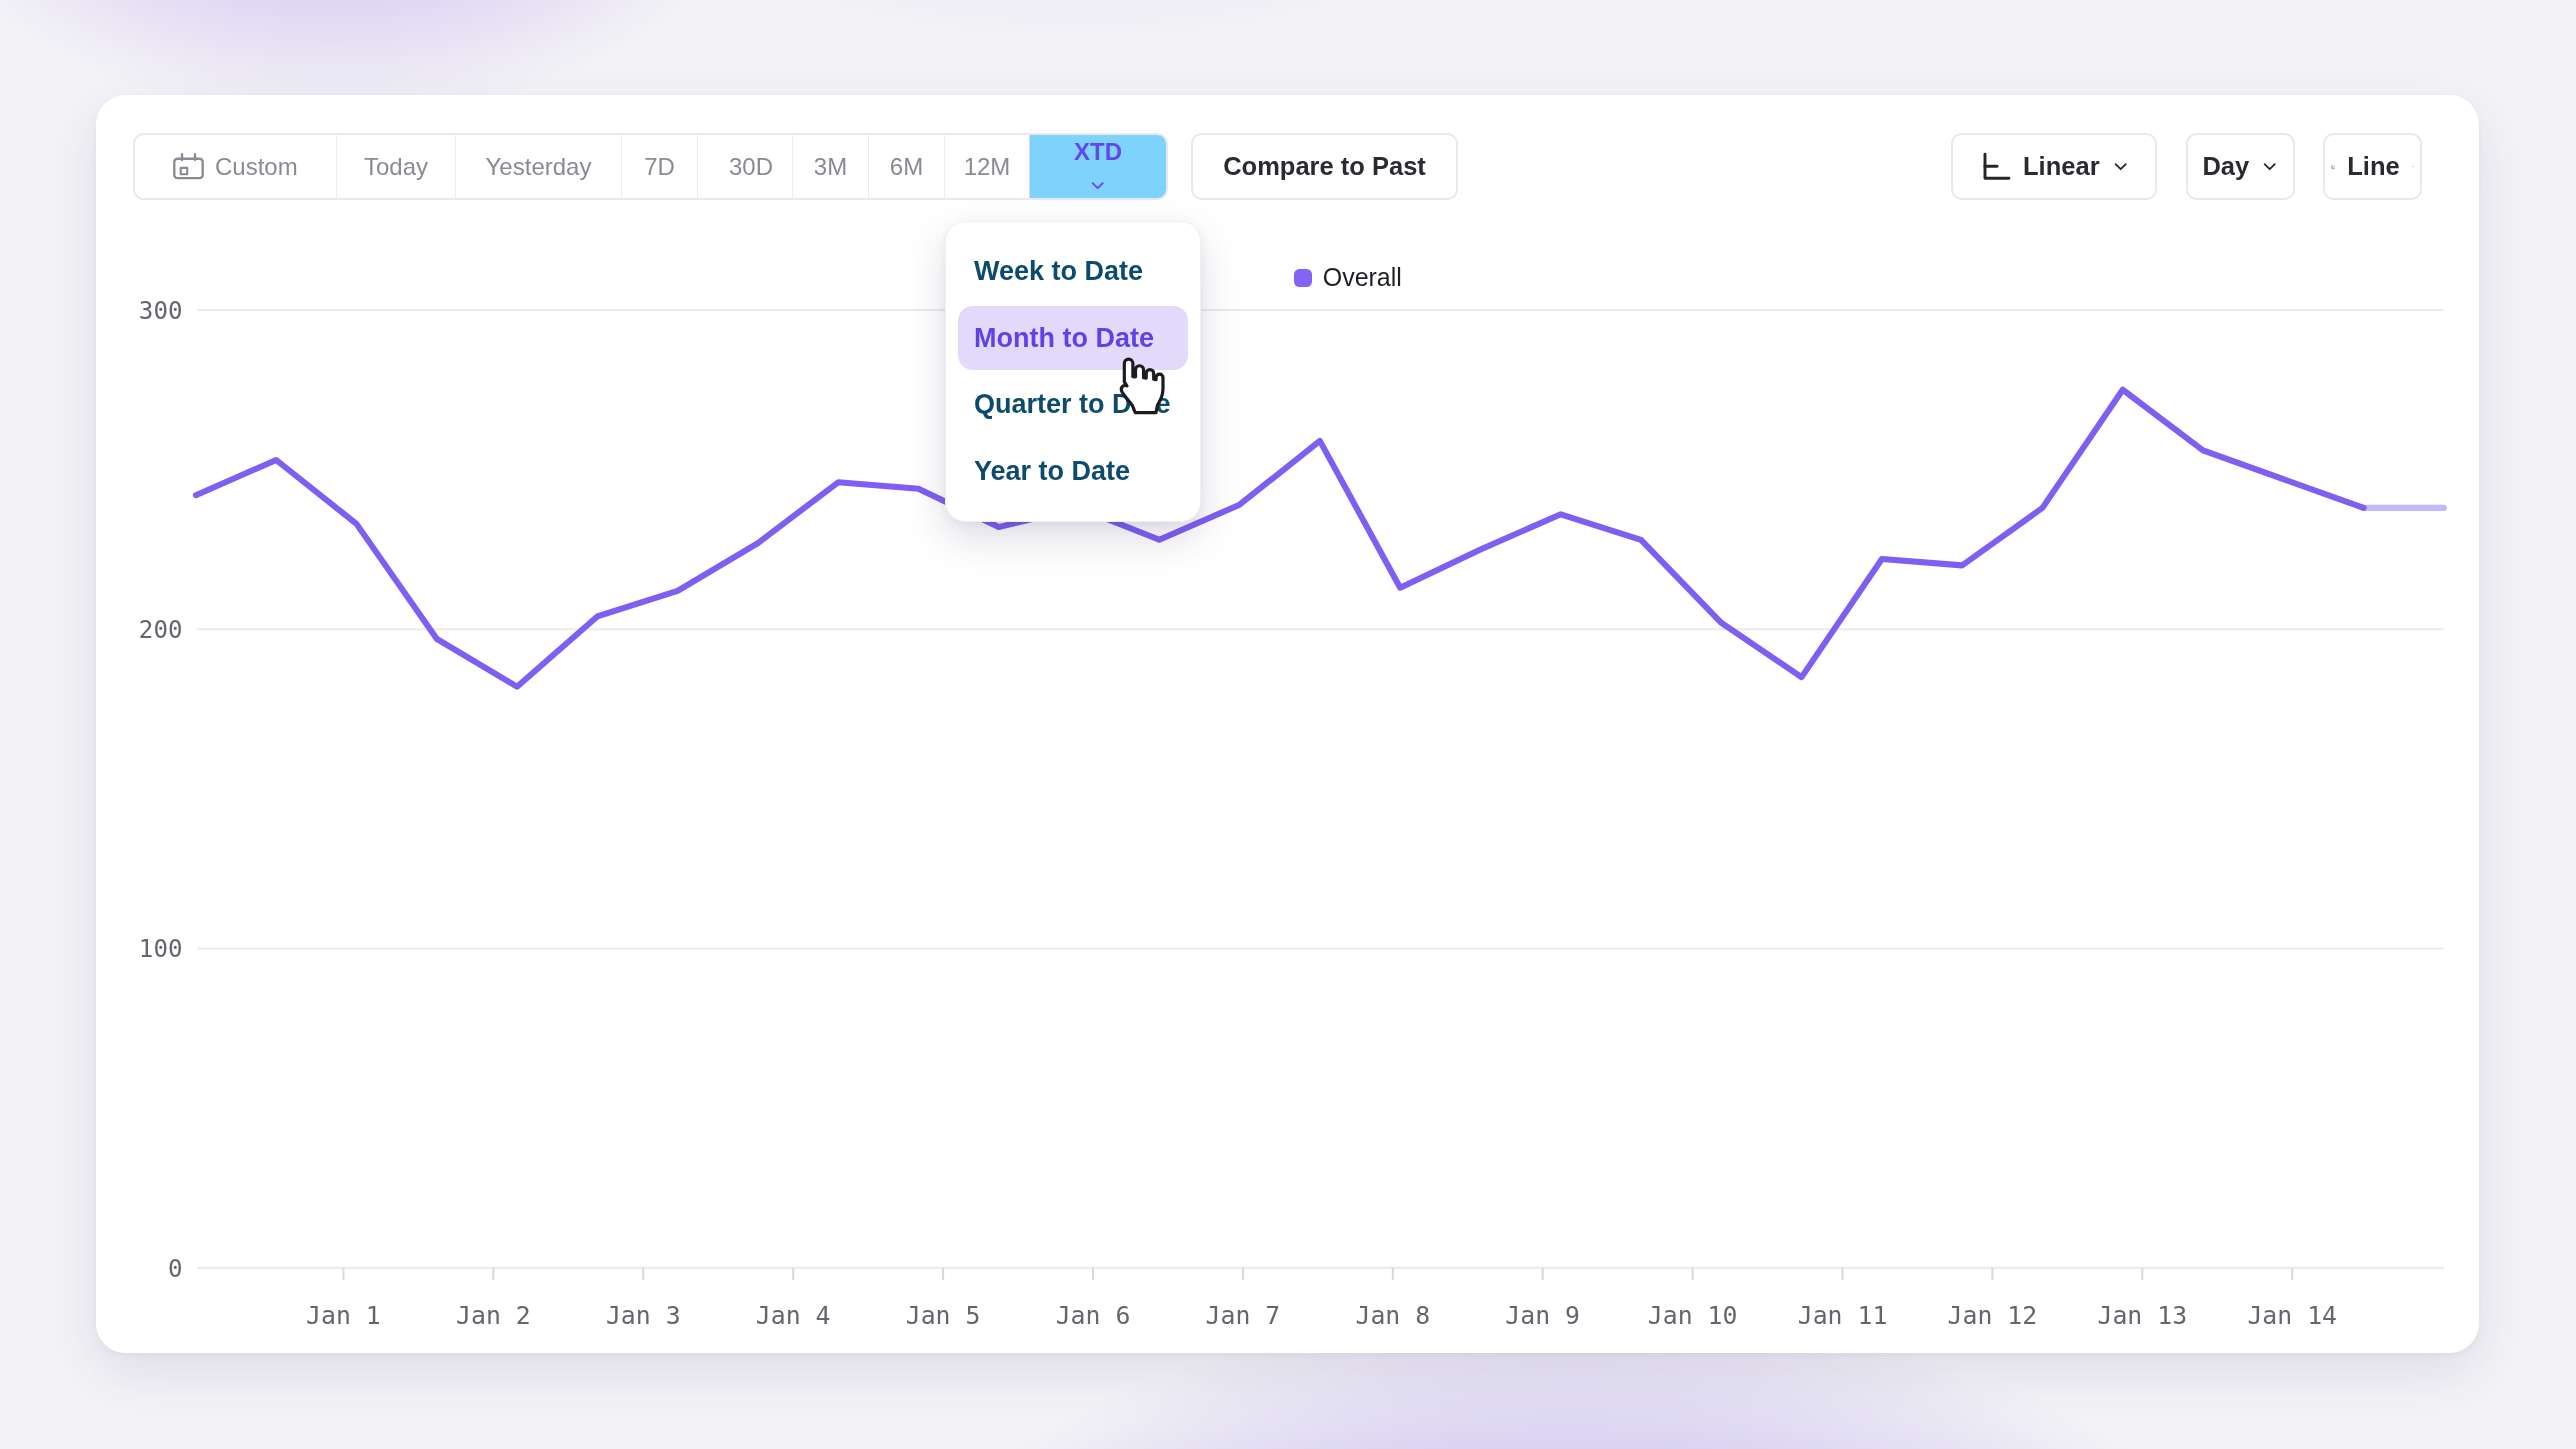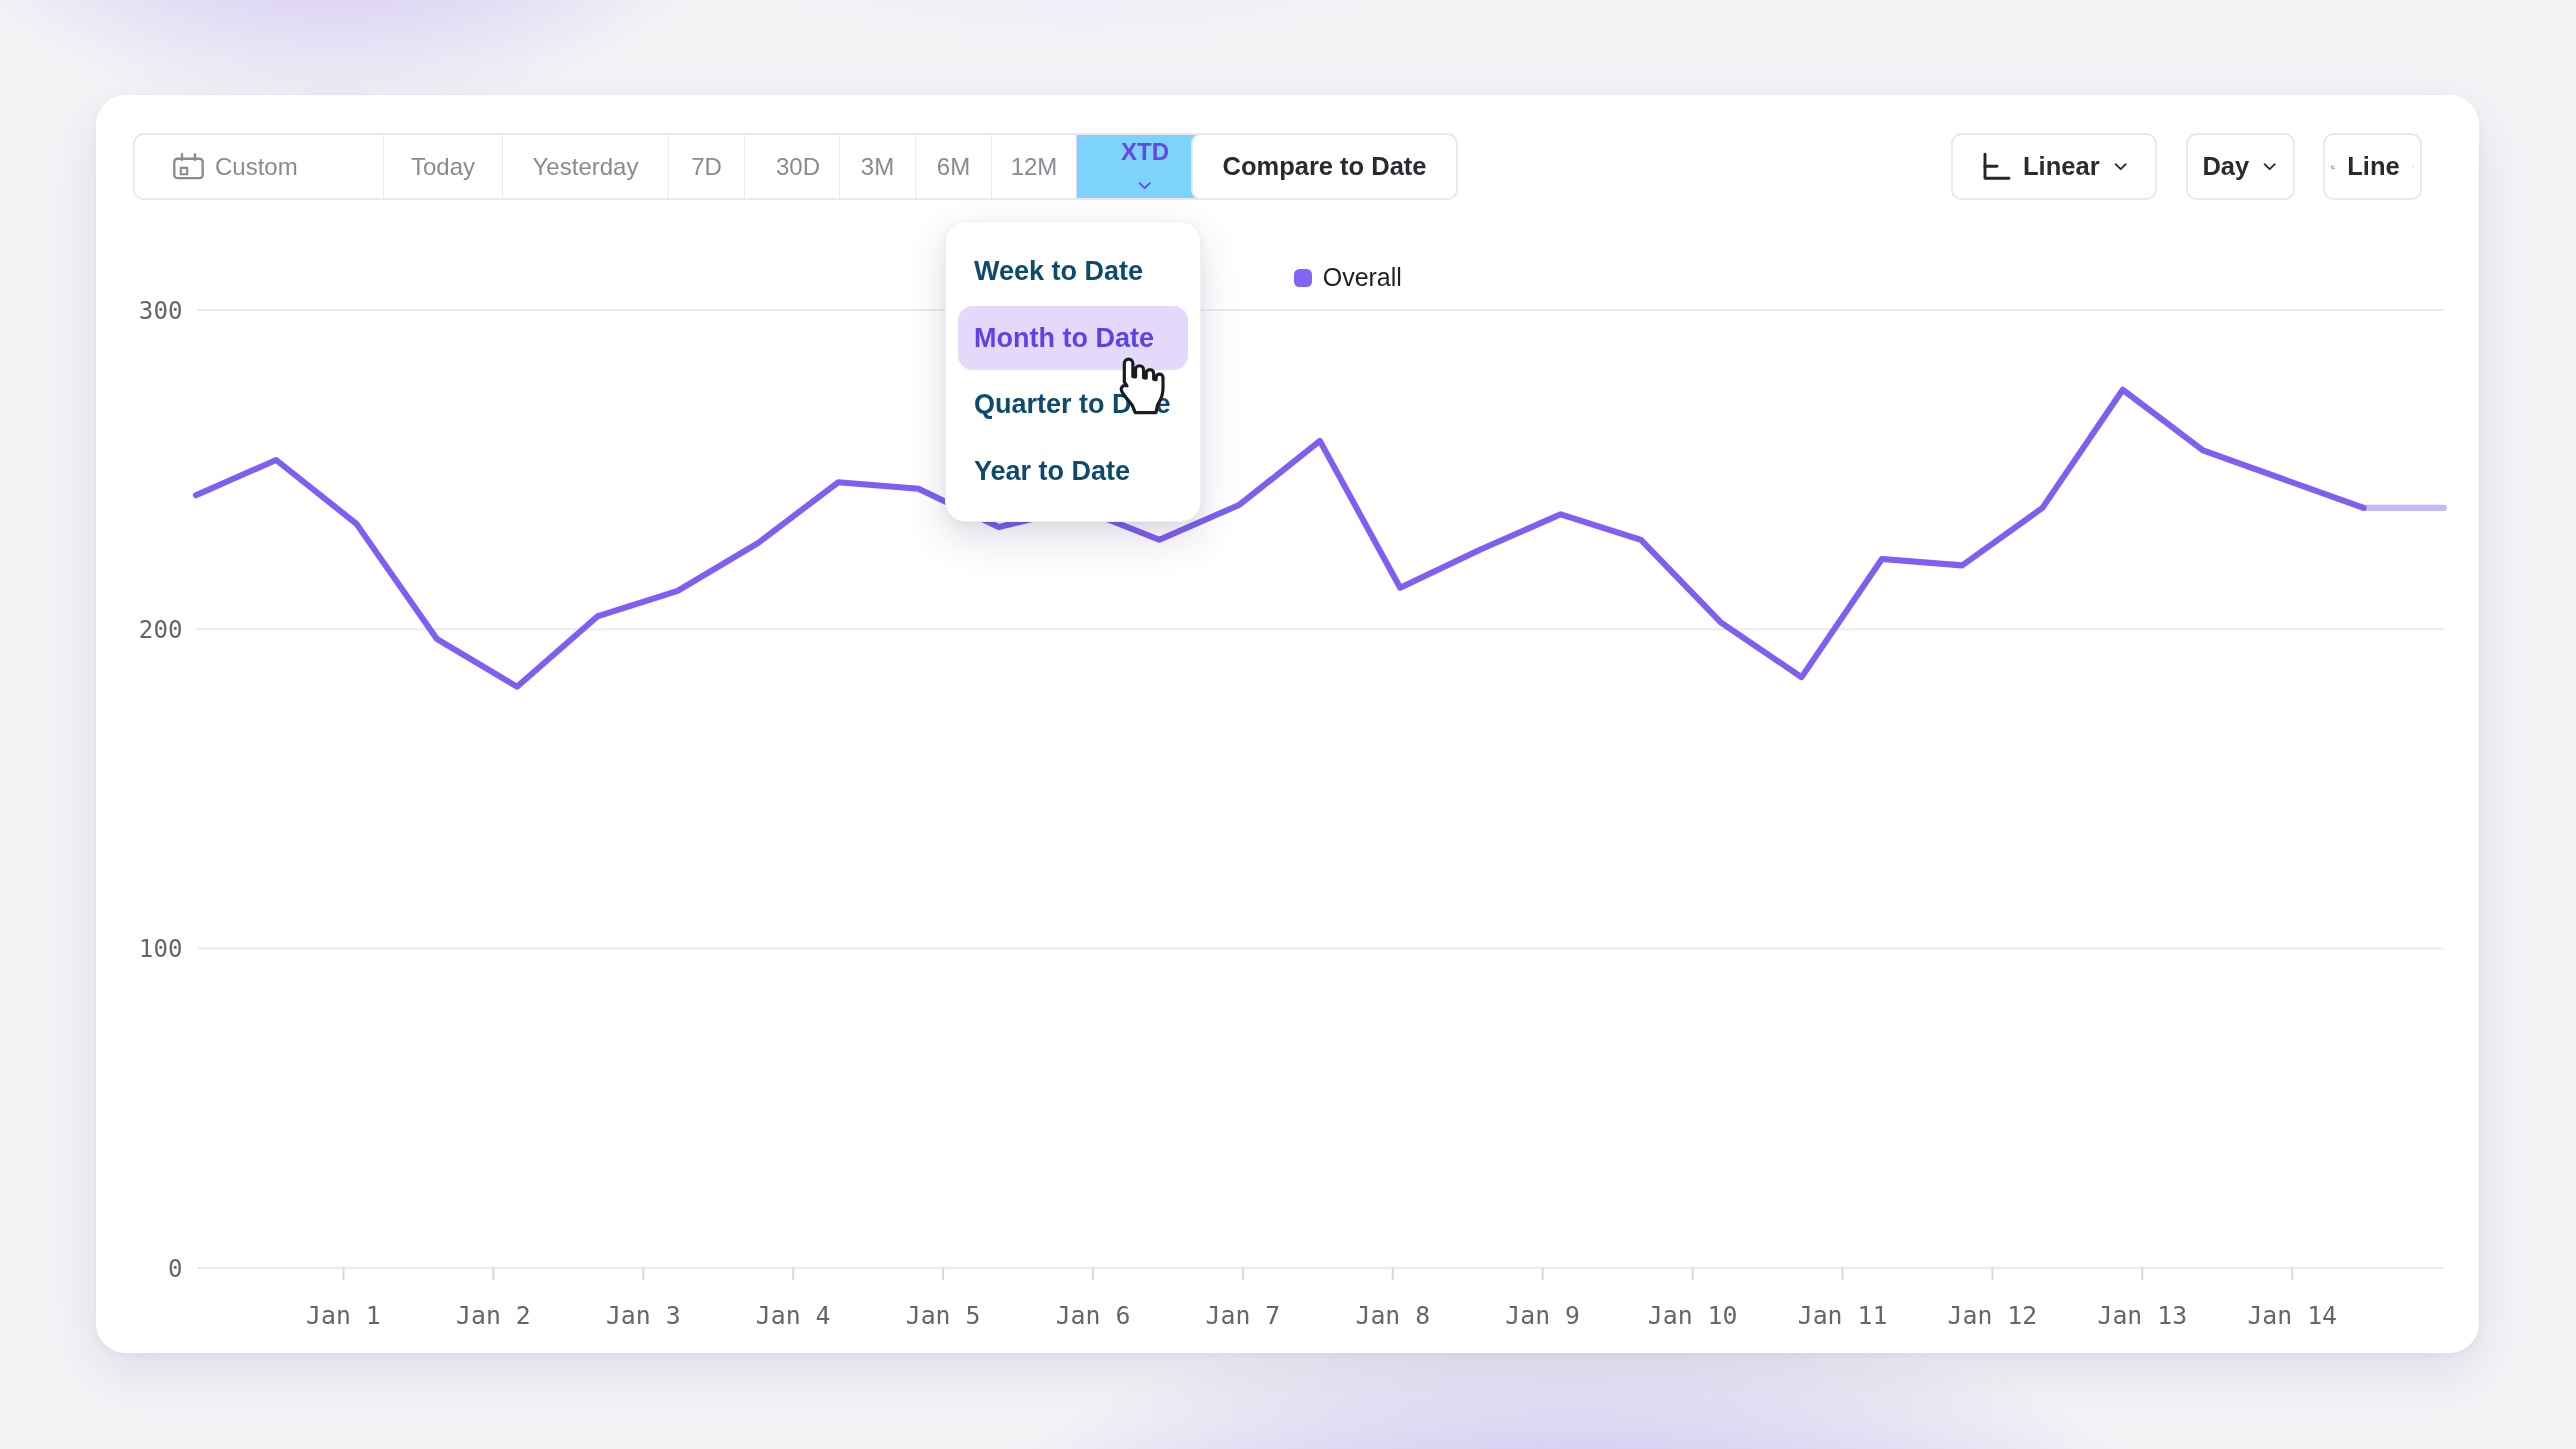--- a/index.html
+++ b/index.html
@@ -109,21 +109,21 @@
 
 <div class="range-group" id="range-group">
     <button class="range-btn" style="width: 201px;">
       <svg width="31" height="31" viewBox="0 0 48 48" class="icon">
         <path d="M7 12 h34 a5 5 0 0 1 5 5 v20 a5 5 0 0 1 -5 5 h-34 a5 5 0 0 1 -5 -5 v-20 a5 5 0 0 1 5 -5 z" stroke="#8b8992" stroke-width="3.6" fill="none" stroke-linecap="round" stroke-linejoin="round"></path>
         <path d="M14 5 v9 M34 5 v9" stroke="#8b8992" stroke-width="3.6" fill="none" stroke-linecap="round" stroke-linejoin="round"></path>
         <path d="M12 26 h10 v10 h-10 z" stroke="#8b8992" stroke-width="3.4" fill="none" stroke-linecap="round" stroke-linejoin="round"></path>
       </svg>
       <span>Custom</span>
     </button>
-    <button class="range-btn" style="width: 119px; margin-left: 47px;">
+    <button class="range-btn" style="width: 119px;">
       <span>Today</span>
     </button>
     <button class="range-btn" style="width: 166px;">
       <span>Yesterday</span>
     </button>
     <button class="range-btn" style="width: 76px;">
       <span>7D</span>
     </button>
     <button class="range-btn" style="width: 95px; padding-left: 12px;">
       <span>30D</span>
@@ -138,21 +138,21 @@
       <span>12M</span>
     </button>
     <button class="range-btn selected" style="width: 137px;">
       <span>XTD</span>
       <svg width="17.4" height="17.4" viewBox="0 0 48 48" class="icon">
         <path d="M10 17 l14 14 14 -14" stroke="#6348e8" stroke-width="5" fill="none" stroke-linecap="round" stroke-linejoin="round"></path>
       </svg>
     </button>
   </div>
 
-<button class="btn" id="compare-btn" style="left:1191px;width:267px;">Compare to Date</button>
+<button class="btn" id="compare-btn" style="left:1191px;width:267px;">Compare to Past</button>
 
 <div id="controls-holder">
     <button class="btn" style="left: 1951px; width: 206px;">
       <svg width="32" height="32" viewBox="0 0 48 48" class="icon">
         <path d="M9 5 V41 H45" stroke="#26252b" stroke-width="4.4" fill="none" stroke-linecap="round" stroke-linejoin="round"></path>
         <path d="M9 23 H27" stroke="#26252b" stroke-width="4.4" fill="none" stroke-linecap="round" stroke-linejoin="round"></path>
       </svg>
       <span>Linear</span>
       <svg width="17.4" height="17.4" viewBox="0 0 48 48" class="icon">
         <path d="M10 17 l14 14 14 -14" stroke="#26252b" stroke-width="5" fill="none" stroke-linecap="round" stroke-linejoin="round"></path>

